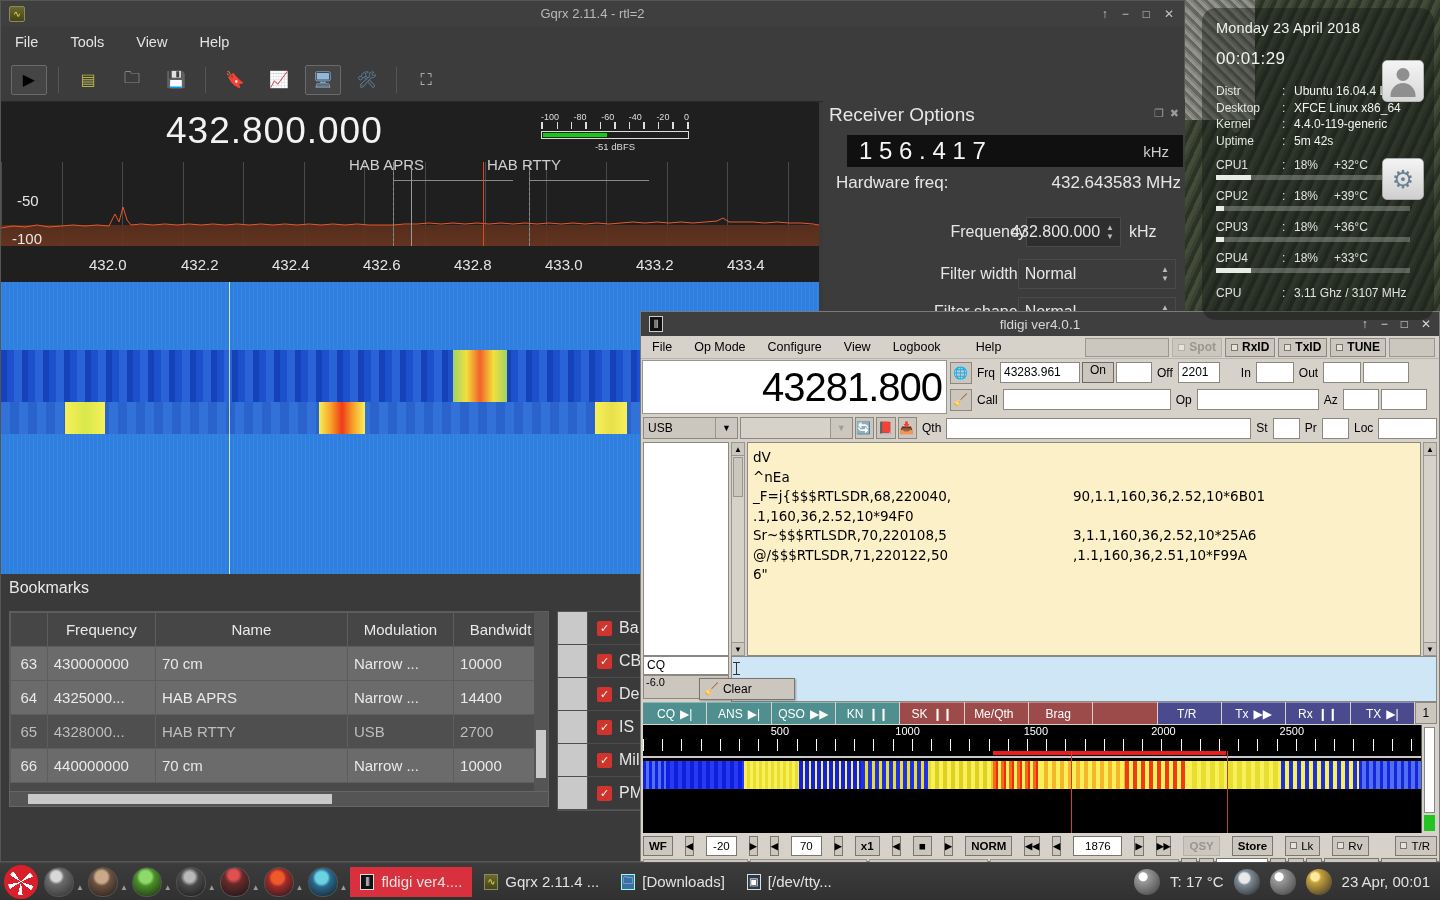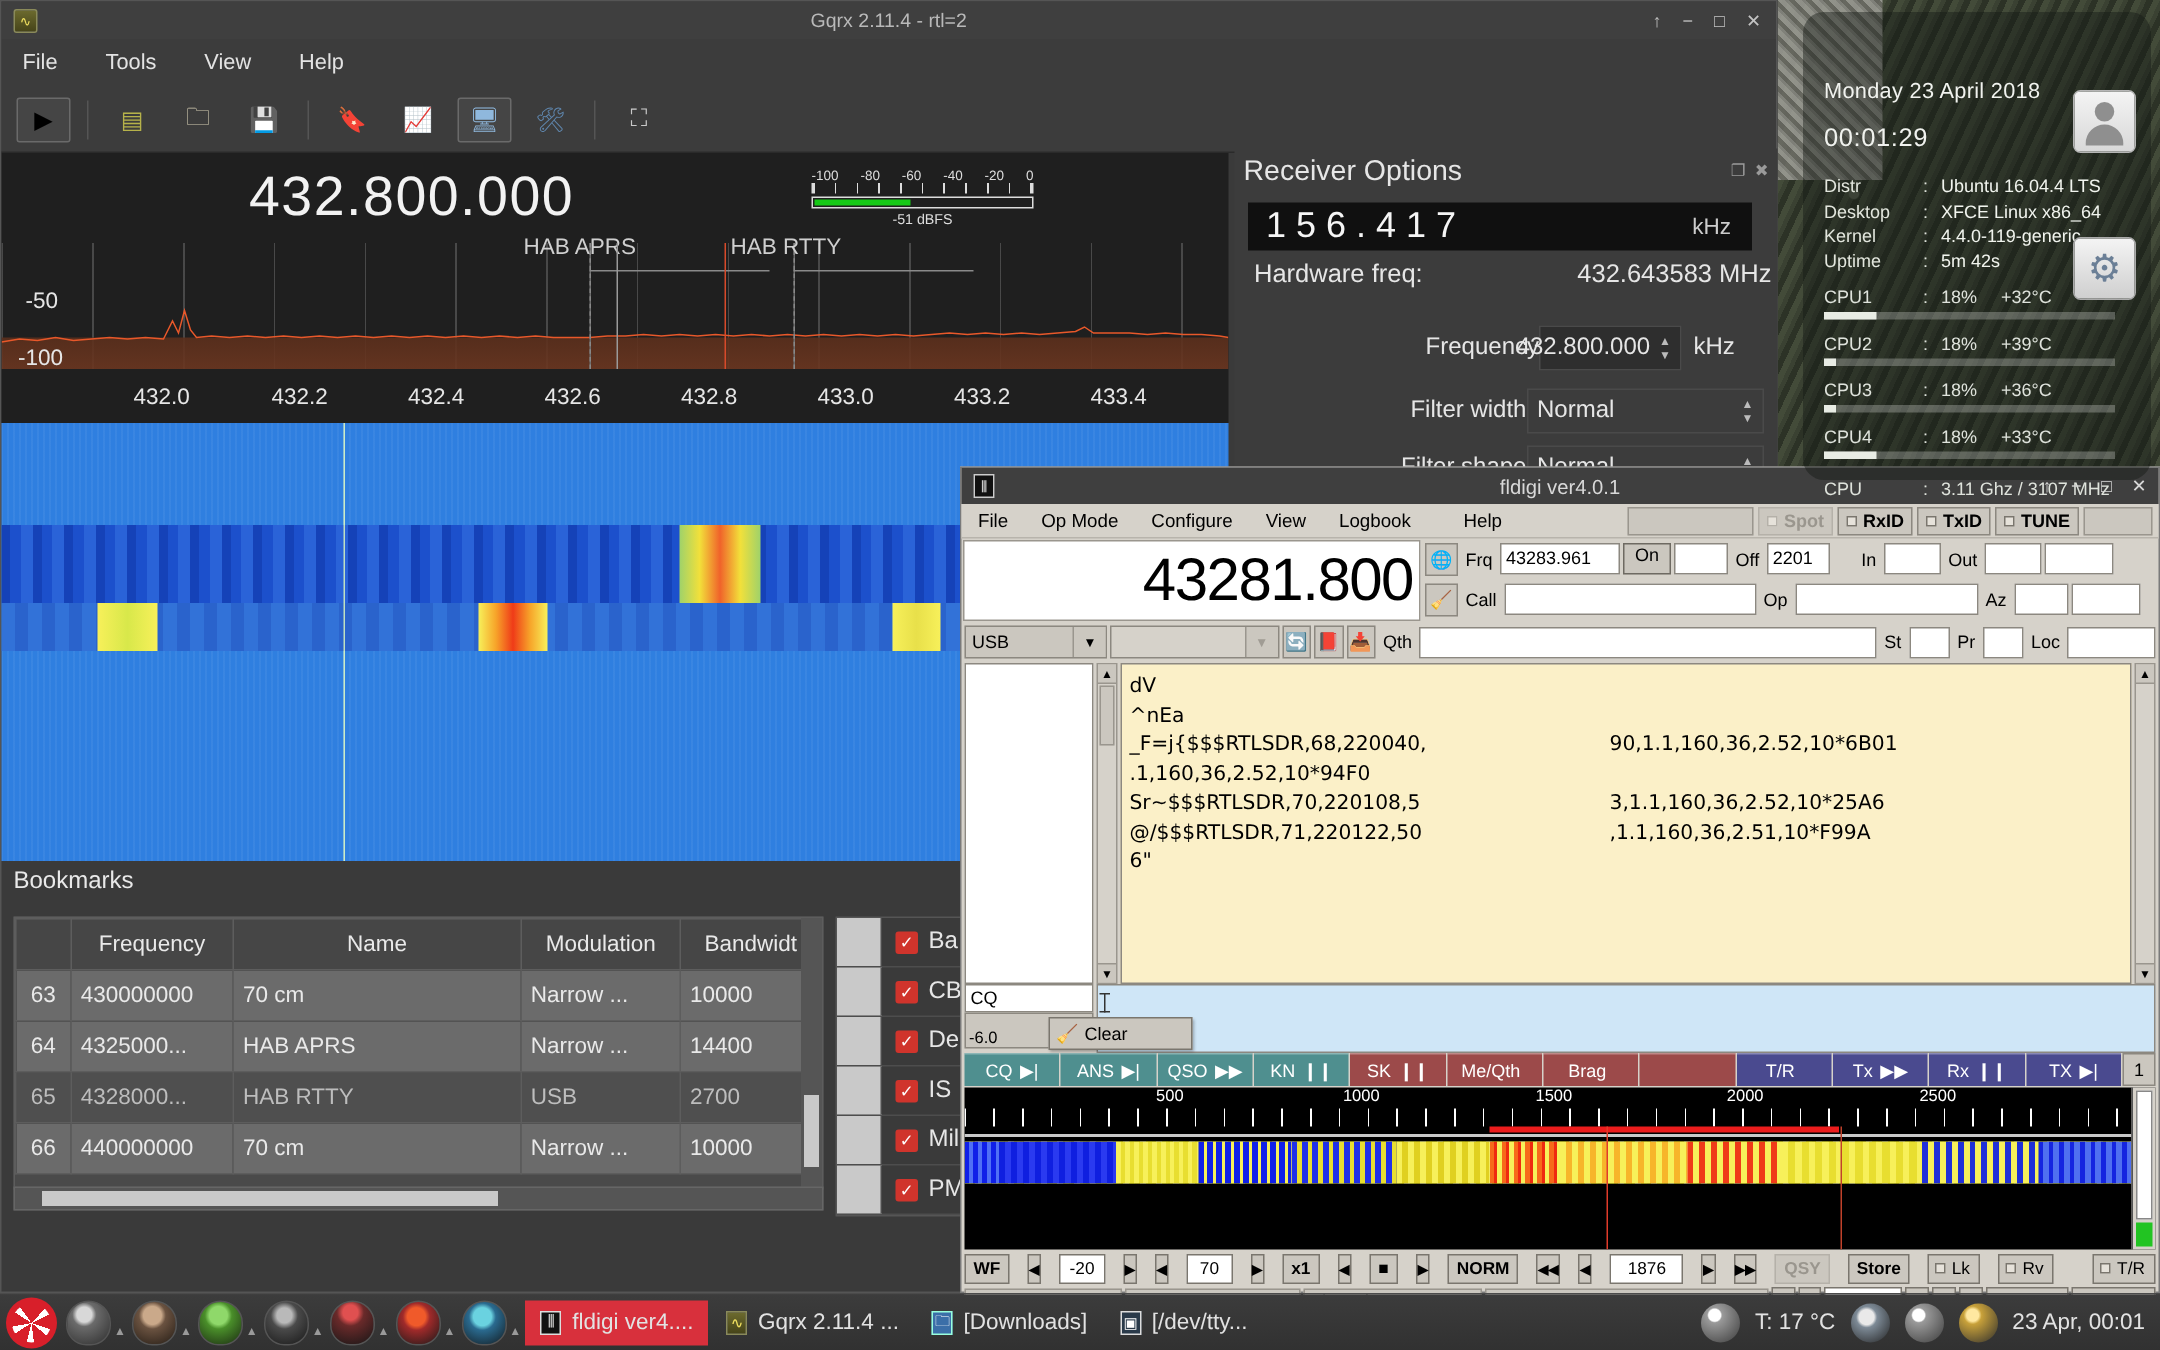--- a/index.html
+++ b/index.html
@@ -30,21 +30,21 @@
 
   
   .conky {
     position: absolute; left: 1202px; top: 8px; width: 232px; height: 312px;
     background: rgba(20,24,18,0.42);
     border-radius: 14px;
     color: #dfe3dc;
     font-size: 11.5px;
     padding: 12px 10px 0 14px;
   }
-  .conky .dateline { font-size: 14.5px; color: #f0f2ee; margin-bottom: 13px; letter-spacing: .2px; margin-top: 33px;}
+  .conky .dateline { font-size: 14.5px; color: #f0f2ee; margin-bottom: 13px; letter-spacing: .2px;}
   .conky .timeline { font-size: 17px; color: #f0f2ee; margin-bottom: 14px; letter-spacing: .4px;}
   .conky .kv { display:flex; line-height: 16.5px; font-size: 12px; }
   .conky .kv .k { width: 66px; color:#e2e6dd; }
   .conky .kv .sep { width: 12px; }
   .conky .kv .v { color:#f1f4ee; }
   .conky .cpu-row { display:flex; font-size:12px; line-height:20px; margin-top: 6px;}
   .conky .cpu-row .k { width:66px; }
   .conky .cpu-row .sep { width:12px; }
   .conky .cpu-row .pct { width:40px; }
   .conky .bar { height:5px; background: rgba(255,255,255,.25); margin: 0 14px 4px 0; position:relative;}
@@ -143,21 +143,21 @@
   .tag-row { display:flex; align-items:center; height:33px; border-bottom:1px solid #4d4d4d;}
   .tag-sw { width:30px; height:100%; background:#c9c9c9; border-right:1px solid #4d4d4d;}
   .tag-cb { width:15px;height:15px;background:#d0342c;border-radius:2px; margin:0 7px 0 9px;
             color:#fff;font-size:11px;display:flex;align-items:center;justify-content:center;}
 
   
   .rxopts { position:absolute; left:822px; top:98px; width:362px; height:215px; background:#3c3c3c;
             color:#e6e6e6; overflow:hidden;}
   .rxopts h2 { font-size:19px; font-weight:normal; padding:5px 0 0 6px;}
   .rxopts .dockbtns { position:absolute; right:6px; top:8px; display:flex; gap:6px; color:#9a9a9a; font-size:11px;}
-  .rxopts .bigdisp { position:absolute; left:9px; top:36px; width:336px; height:32px; background:#101010;
+  .rxopts .bigdisp { position:absolute; left:24px; top:36px; width:336px; height:32px; background:#101010;
                      display:flex; align-items:center; }
   .rxopts .bigdisp .d { font-size:24px; color:#f5f5f5; letter-spacing:0px; padding-left:12px; }
   .rxopts .bigdisp .u { font-size:15px; color:#cccccc; margin-left:auto; padding-right:14px;}
   .rxopts .hw { position:absolute; left:13px; top:74px; font-size:17px; }
   .rxopts .hwv { position:absolute; right:4px; top:74px; font-size:17px;}
   .rxopts .frow { position:absolute; display:flex; align-items:center; font-size:16px; }
   .rxopts .lbl { text-align:right; }
   .spinbox { background:#2e2e2e; border:1px solid #4a4a4a; height:30px; display:flex; align-items:center;
              color:#e6e6e6; font-size:16px; padding:0 6px; }
   .spin-arrows { display:flex; flex-direction:column; justify-content:center; gap:3px; margin-left:auto;
@@ -211,21 +211,21 @@
   .fl-rxtext { flex:1; background:#fbf0c8; border:1px solid #8c8880; font-family:"DejaVu Sans", sans-serif;
                font-size:13.5px; line-height:19.5px; padding:5px 0 0 5px; overflow:hidden; position:relative;}
   .fl-rxtext .ln { display:flex; }
   .fl-rxtext .c1 { width:320px; white-space:pre; }
   .fl-rxtext .c2 { white-space:pre; }
 
   .fl-txarea { height:46px; display:flex; padding:0 2px; gap:2px; position:relative;}
   .fl-txleft { width:86px; }
   .fl-txlabel { height:19px; background:#fff; border:1px solid #8c8880; font-size:12px; padding:1px 3px;}
   .fl-txmeter { height:24px; background:#cbc7bf; border:1px solid #8c8880; font-size:11px;
-                display:flex; align-items:flex-end; padding-left:2px; gap:3px;}
+                display:flex; align-items:flex-start; padding-left:2px; gap:3px;}
   .fl-txinput { flex:1; background:#cfe6f7; border:1px solid #8c8880; position:relative;}
   .fl-txinput .caret { position:absolute; left:4px; top:5px; width:1px; height:13px; background:#333;}
   .fl-txinput .caret::before, .fl-txinput .caret::after {
     content:""; position:absolute; left:-3px; width:7px; height:1px; background:#333;}
   .fl-txinput .caret::before { top:0;} .fl-txinput .caret::after { bottom:0;}
   .fl-clearpop { position:absolute; left:58px; top:22px; width:96px; height:22px; background:#cbc7bf;
                  border:1px solid #7a766e; display:flex; align-items:center; gap:4px; padding-left:4px;
                  font-size:12px; box-shadow:1px 1px 2px rgba(0,0,0,.3);}
 
   .fl-macros { height:22px; display:flex; padding:0 2px; gap:1px; }

